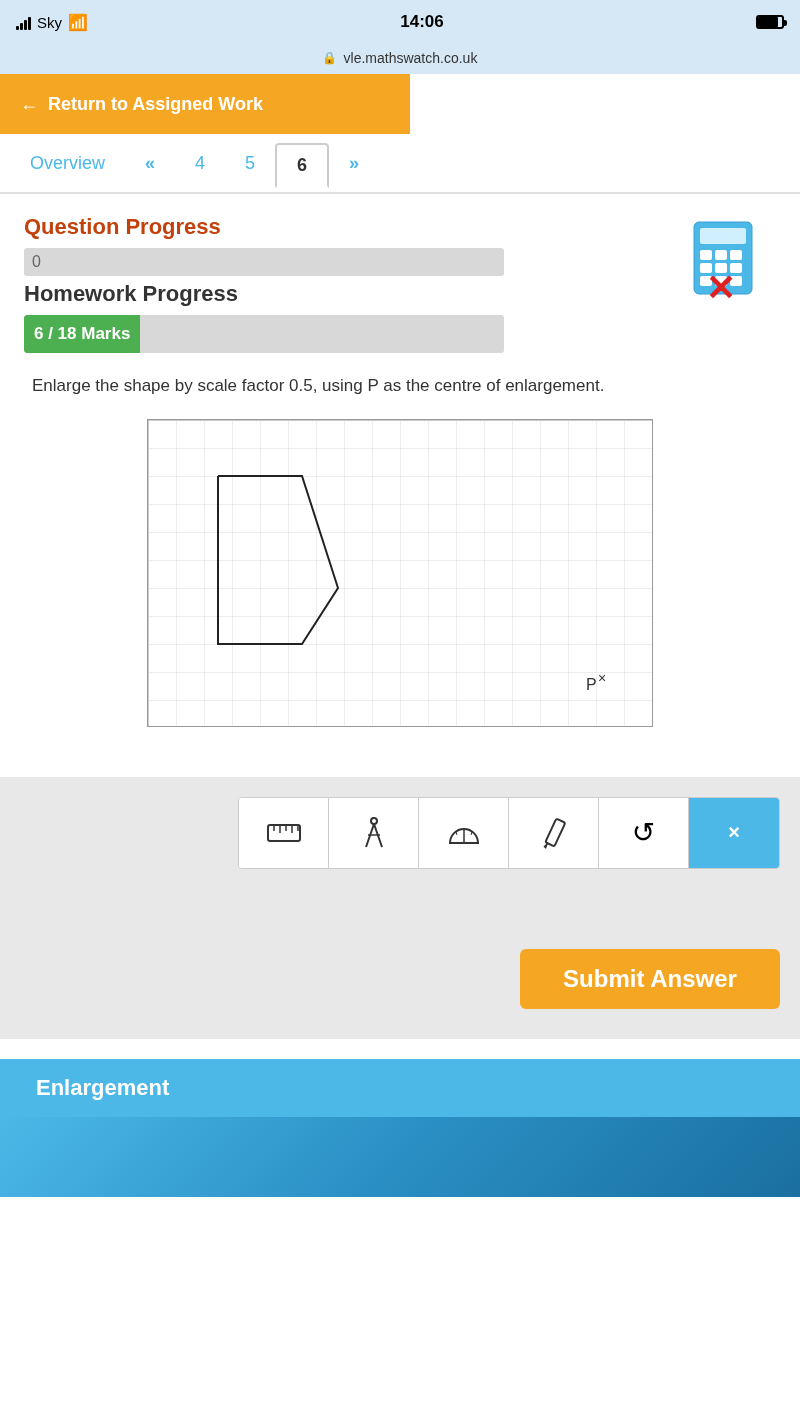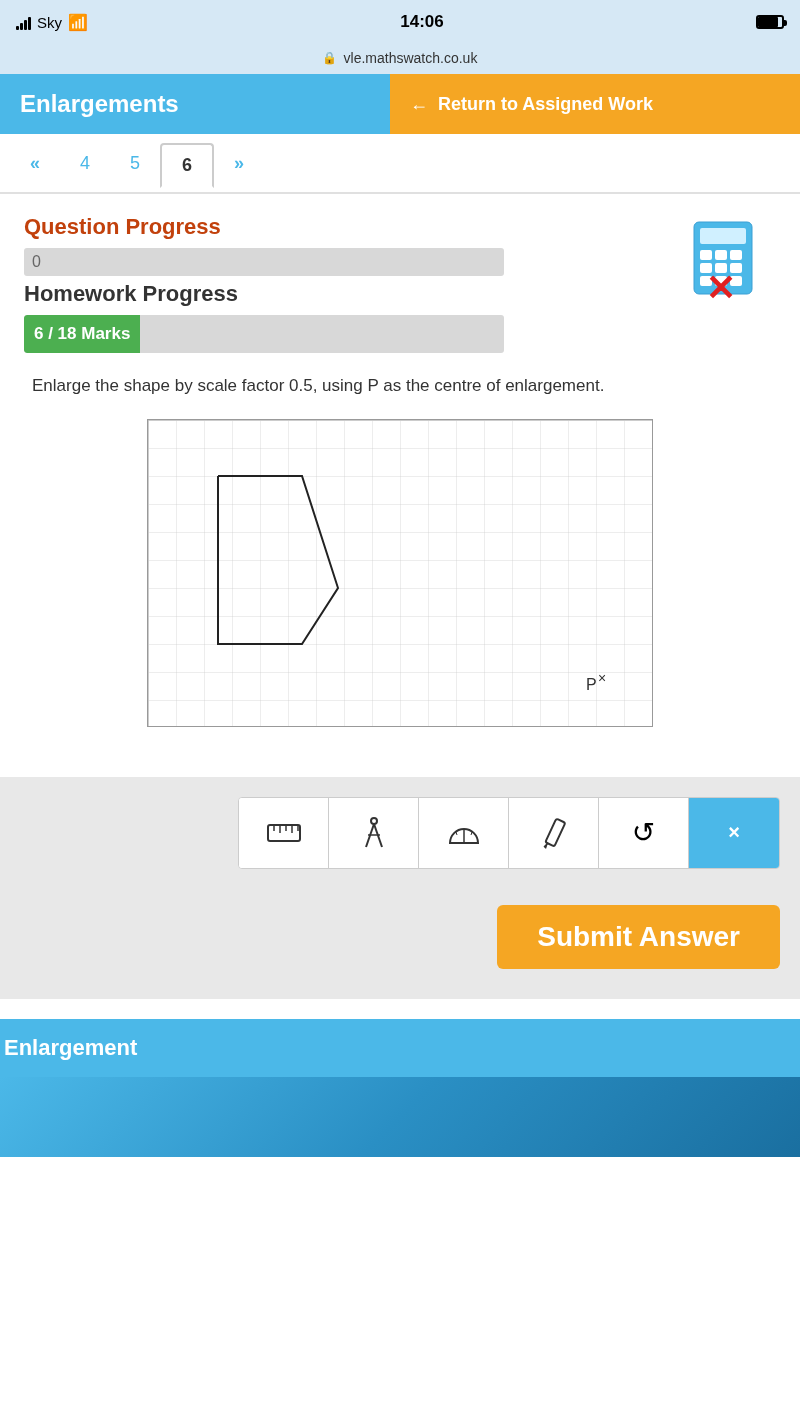--- a/index.html
+++ b/index.html
@@ -218,42 +218,43 @@
 
     .submit-section {
       background: #e8e8e8;
       padding: 16px 20px 30px;
       display: flex;
       justify-content: flex-end;
     }
     .submit-btn {
       background: #f5a623;
       color: white;
-      font-size: 28px;
+      font-size: 24px;
       font-weight: 600;
       border: none;
       border-radius: 6px;
       padding: 16px 40px;
       cursor: pointer;
       min-width: 260px;
-      text-align: right;
+      text-align: center;
+      margin-top: 44px;
     }
 
     
     .divider { height: 20px; background: #fff; }
 
     
     .footer-section {
       background: #4bb8e8;
     }
     .footer-title {
       color: white;
       font-size: 22px;
       font-weight: 700;
-      padding: 16px 4px;
+      padding: 16px 36px;
     }
     .footer-image {
       height: 80px;
       background: linear-gradient(135deg, #4bb8e8 0%, #2a8fc4 50%, #1a6fa0 100%);
     }
     
     .signal-bars {
       display: flex;
       align-items: flex-end;
       gap: 1px;
@@ -286,28 +287,28 @@
     </div>
   </div>
 </div>
 
 <div class="url-bar">
   <span class="lock-icon">🔒</span>
   <span>vle.mathswatch.co.uk</span>
 </div>
 
 <div class="header">
-  <div class="header-title">Enlargements</div>
   <div class="header-return">
     <span>←</span>
     <span>Return to Assigned Work</span>
   </div>
 </div>
 
 <div class="nav-tabs">
+  <a class="nav-tab">Overview</a>
   <a class="nav-tab arrow">«</a>
   <a class="nav-tab">4</a>
   <a class="nav-tab">5</a>
   <a class="nav-tab active">6</a>
   <a class="nav-tab arrow">»</a>
 </div>
 
 <div class="main-content">
 
   <div class="progress-section">

